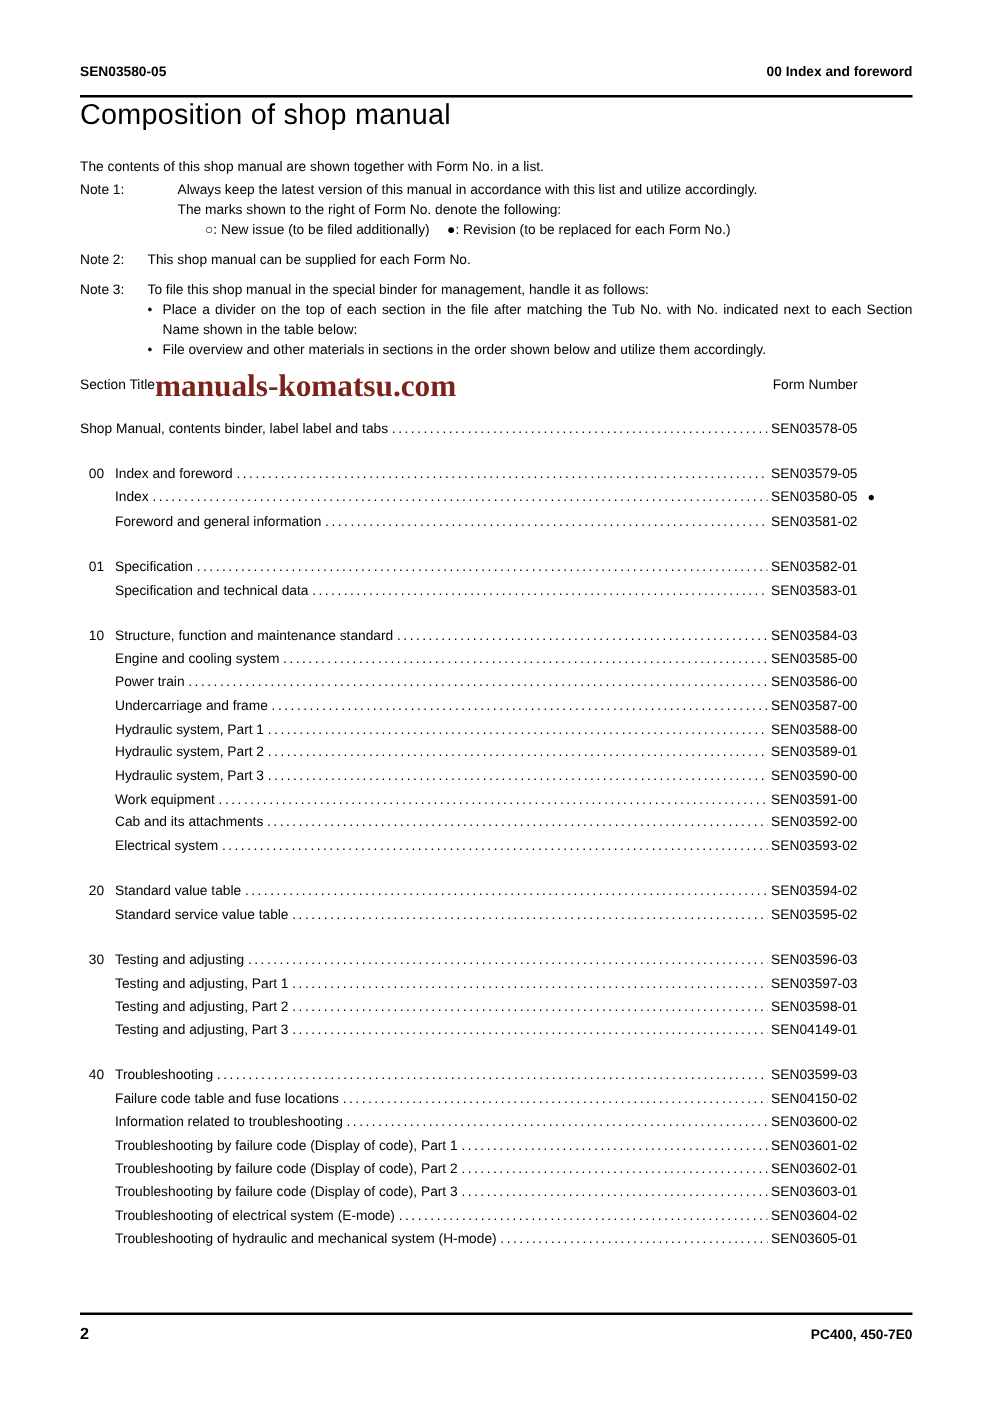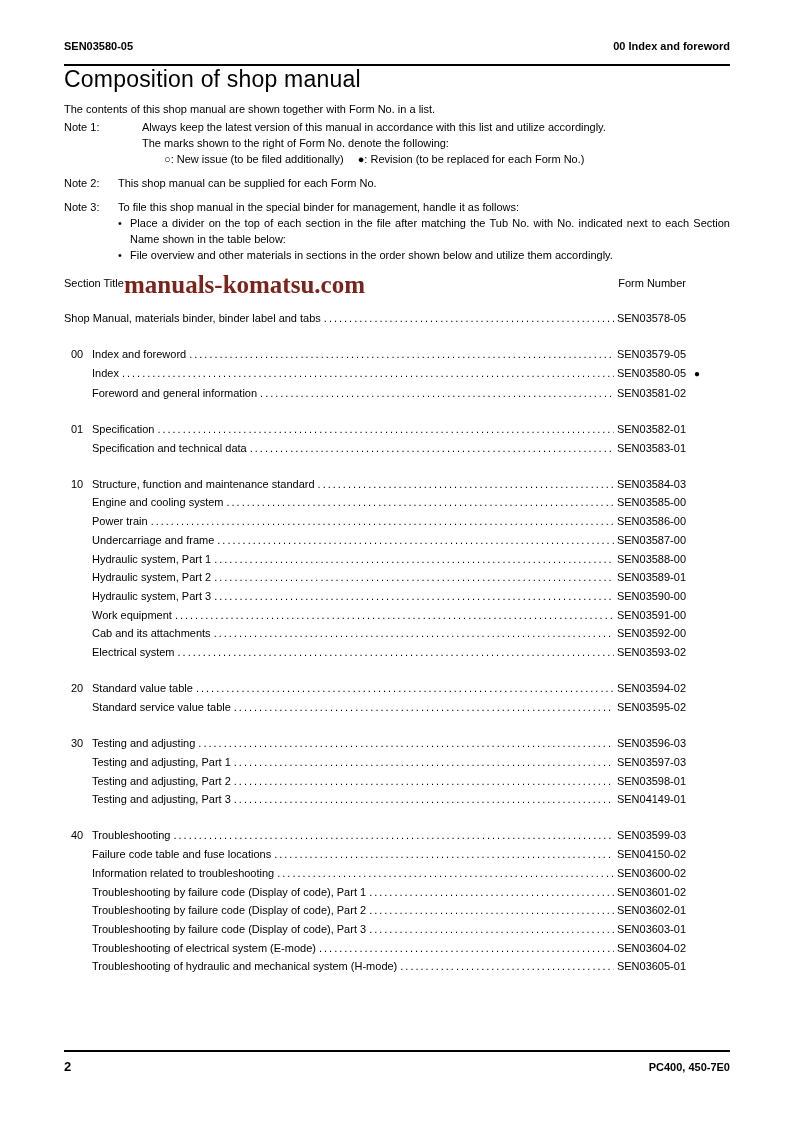--- a/index.html
+++ b/index.html
@@ -1,30 +1,30 @@
 <!DOCTYPE html>
 <html><head>
 <meta charset="utf-8">
 <style>
   * { margin: 0; padding: 0; box-sizing: border-box; }
   html, body { background: #ffffff; }
   body {
     width: 794px; height: 1123px; position: relative; overflow: hidden;
     font-family: "Liberation Sans", sans-serif; color: #000;
   }
-  .page { position: absolute; inset: 0; padding: 40px 64px 0 64px; }
+  .page { position: absolute; inset: 0; padding: 52px 64px 0 64px; }
 
   
   .doc-header { display: flex; justify-content: space-between; align-items: baseline;
     font-size: 11px; font-weight: bold; padding-bottom: 12px; }
   .rule { border: none; border-top: 2px solid #000; height: 0; }
 
   
   .page-title { font-size: 23px; font-weight: normal; letter-spacing: 0.2px; }
-  .intro { font-size: 11px; line-height: 16px; margin-top: 8px; }
+  .intro { font-size: 11px; line-height: 16px; margin-top: 21px; }
 
   
   .note { display: flex; font-size: 11px; line-height: 16px; margin-top: 8px; }
   .note.first { margin-top: 2px; gap: 24px; }
   .note-label { flex: none; width: 54px; }
   .note-body { flex: 1; }
   .marks-line { margin-left: 22px; }
   .marks-line .gap { display: inline-block; width: 14px; }
   .bullet-item { display: flex; }
   .bullet-dot { flex: none; width: 12px; }
@@ -109,21 +109,21 @@
   <div class="section-table">
     <div class="table-header">
       <span>Section Title</span>
       <span>Form Number</span>
       <span class="watermark" style="color: rgb(123, 36, 28);">manuals-komatsu.com</span>
     </div>
     <div class="table-body">
         <div class="row-group">
           <div class="srow ind0">
 
-    <span class="title">Shop Manual, materials binder, binder label and tabs</span>
+    <span class="title">Shop Manual, contents binder, label label and tabs</span>
     <span class="leader"></span>
     <span class="form">SEN03578-05</span>
     <span class="mark"></span>
   </div>
         </div>
         <div class="row-group">
           <div class="srow ind1">
     <span class="num">00</span>
     <span class="title">Index and foreword</span>
     <span class="leader"></span>

